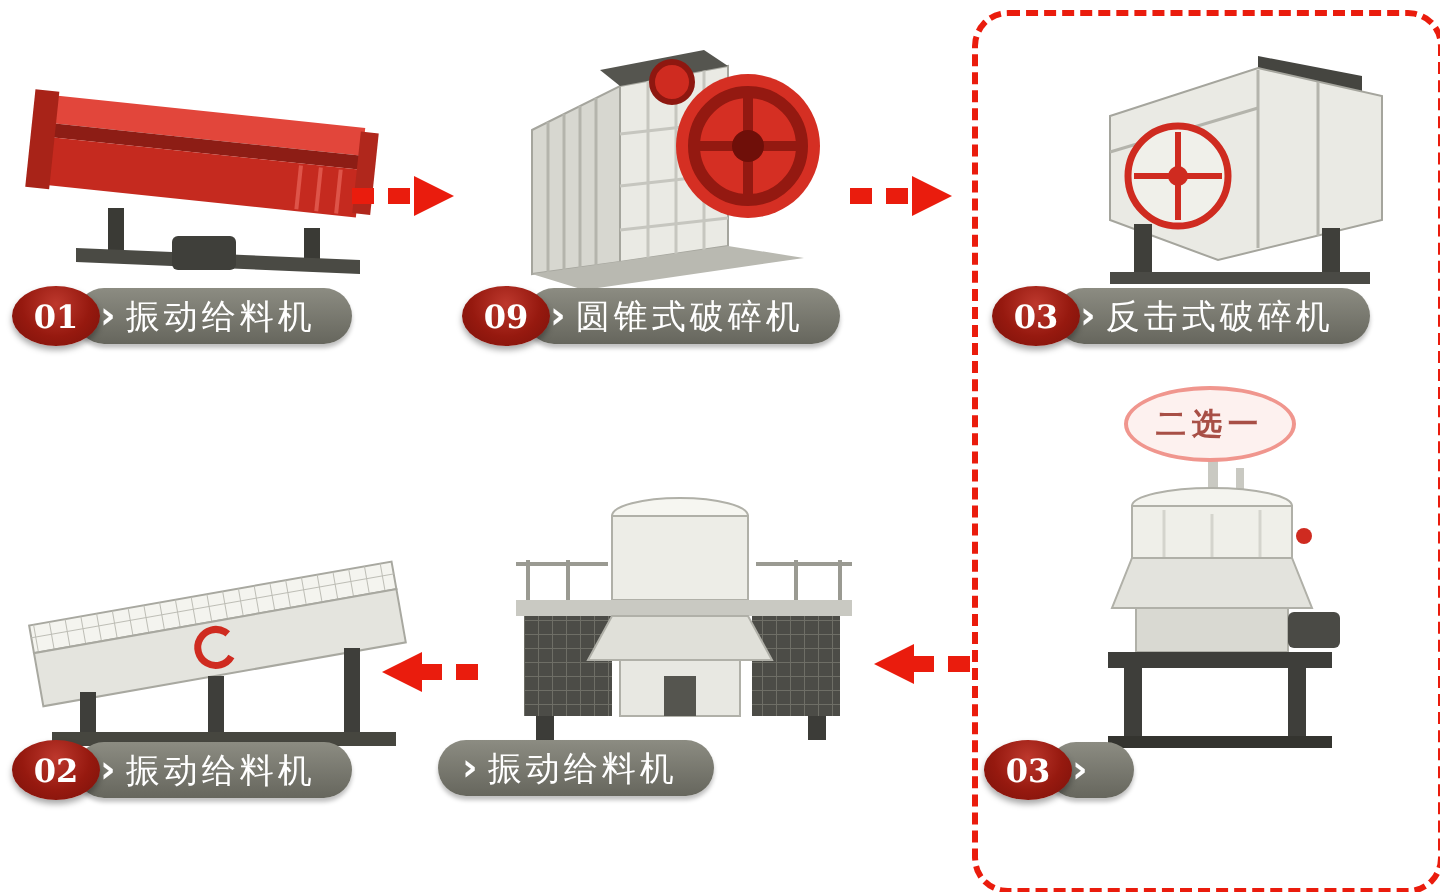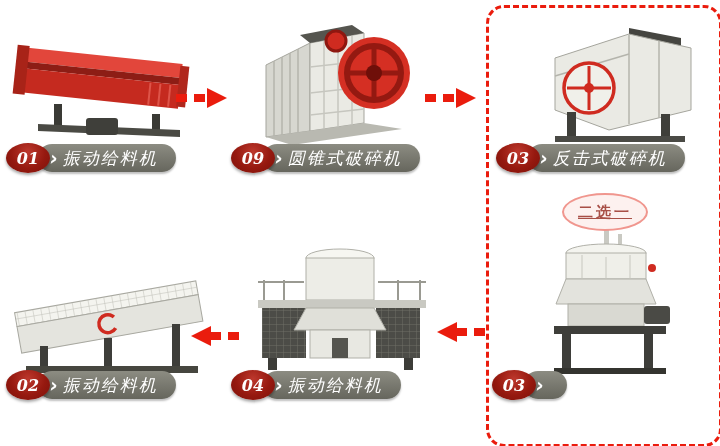--- a/index.html
+++ b/index.html
@@ -1,21 +1,21 @@
 <!DOCTYPE html>
 <html><head>
 <meta charset="utf-8">
 <style>
   html, body { margin: 0; padding: 0; background: #fff; }
   body { font-family: "DejaVu Sans", "Liberation Sans", sans-serif; }
   .canvas { position: relative; width: 720px; height: 446px; background: #fff; overflow: hidden; }
   .abs { position: absolute; }
   svg { display: block; }
 
-  .step { position: absolute; display: flex; align-items: center; font-style: italic; }
+  .step { position: absolute; display: flex; align-items: center; }
   .badge {
     position: relative; z-index: 2;
     width: 44px; height: 30px; border-radius: 50%;
     background: radial-gradient(ellipse at 50% 30%, #bd382d 0%, #96190f 55%, #7a110a 100%);
     color: #fff; display: flex; align-items: center; justify-content: center;
     font-family: "DejaVu Serif", serif; font-size: 16px; font-weight: 700;
     box-shadow: 0 2px 3px rgba(0,0,0,.35);
   }
   .pill {
     height: 28px; border-radius: 14px;
@@ -29,21 +29,21 @@
 
   .dashed-box {
     position: absolute; left: 486px; top: 5px; width: 230px; height: 436px;
     border: 3px dashed #ea1c0d; border-radius: 18px;
   }
   .choice {
     position: absolute; left: 562px; top: 193px; width: 82px; height: 34px;
     border: 2px solid #f0968e; border-radius: 50%;
     background: #fdf1ef; color: #a84f46;
     display: flex; align-items: center; justify-content: center;
-    font-size: 15px; font-weight: 700; letter-spacing: 3px; text-decoration: underline;
+    font-size: 15px; font-weight: 700; letter-spacing: 3px;
   }
 </style>
 </head>
 <body>
 
 <div class="canvas">
 
   <div class="dashed-box"></div>
 
   <svg class="abs" style="left:10px;top:30px" width="190" height="114" viewBox="0 0 190 114">
@@ -237,23 +237,20 @@
   <div class="step" style="left:492px;top:370px">
     <div class="badge">
       <span>03</span>
     </div>
     <div class="pill">
       <span class="chev">›</span>
     </div>
   </div>
 
   <div class="step" style="left:231px;top:370px">
-    <div class="badge">
-      <span>04</span>
-    </div>
     <div class="pill">
       <span class="chev">›</span>
       <span>振动给料机</span>
     </div>
   </div>
 
   <div class="step" style="left:6px;top:370px">
     <div class="badge">
       <span>02</span>
     </div>

